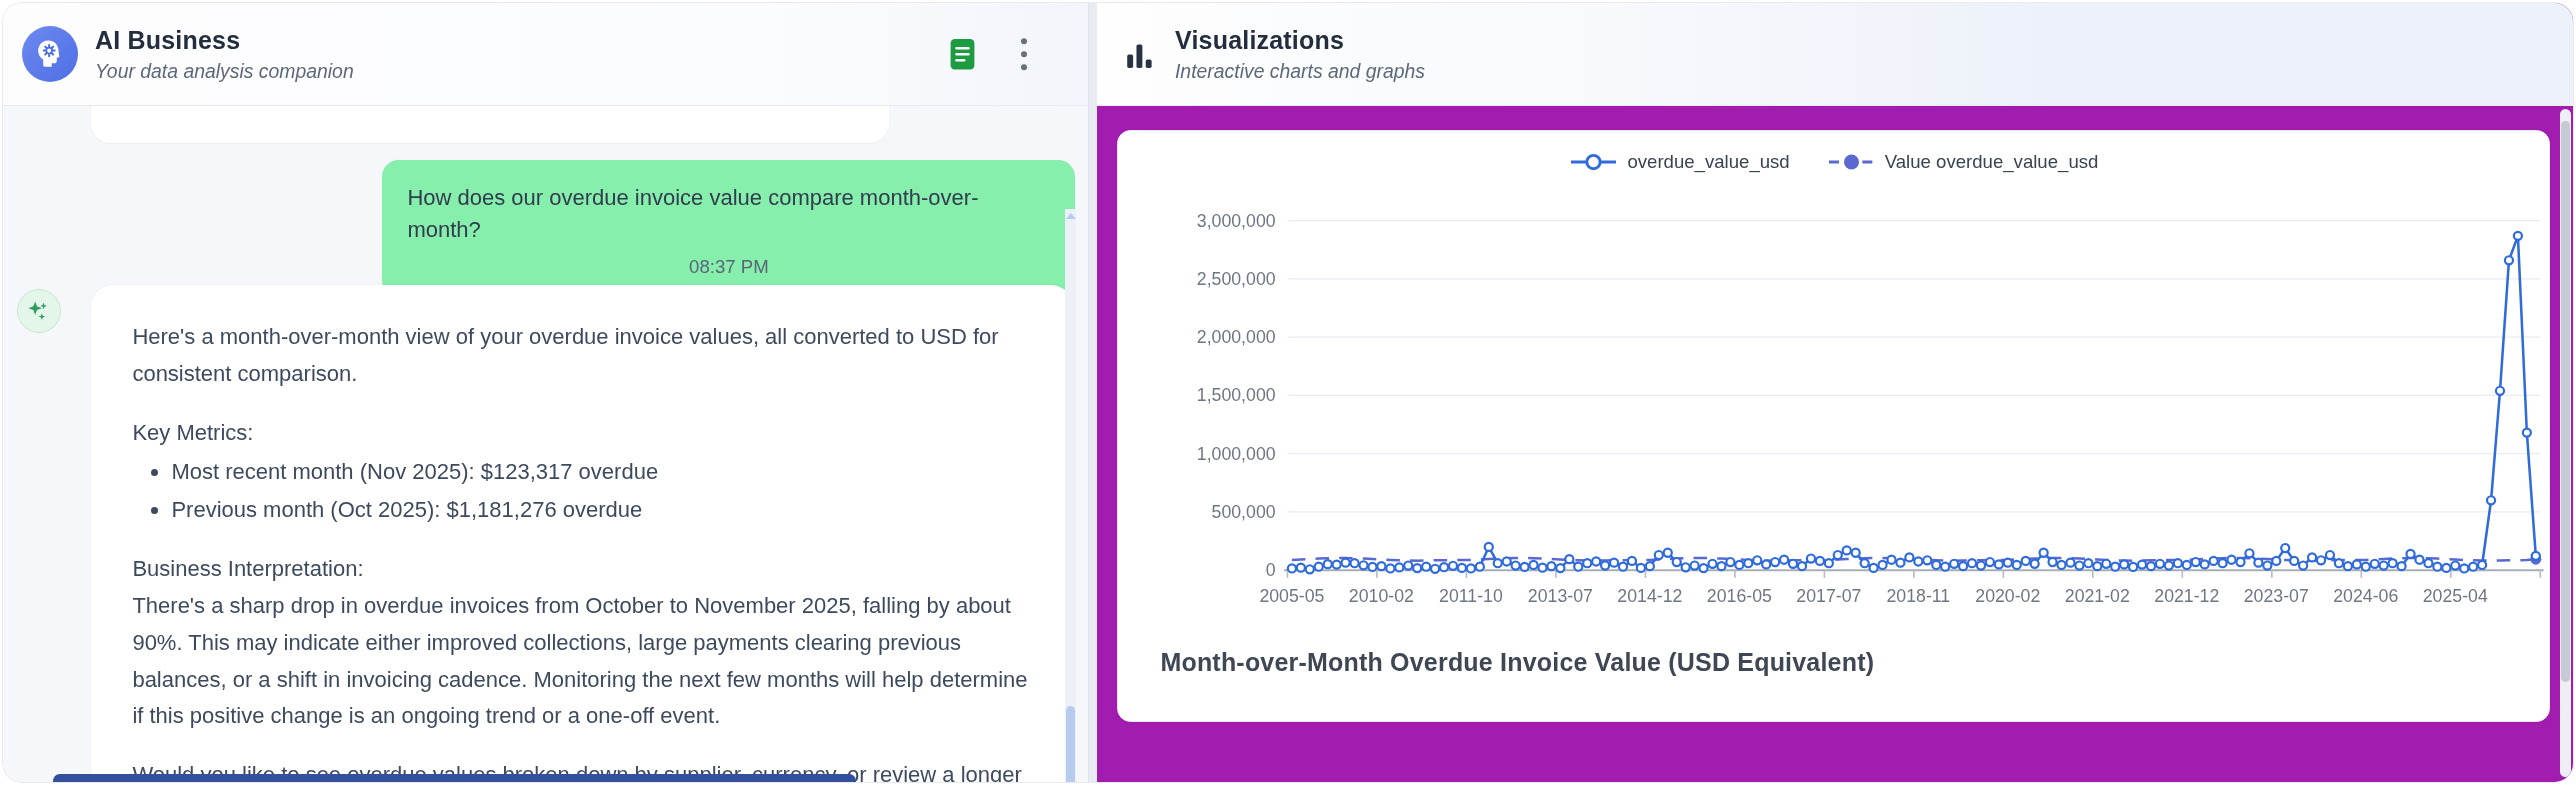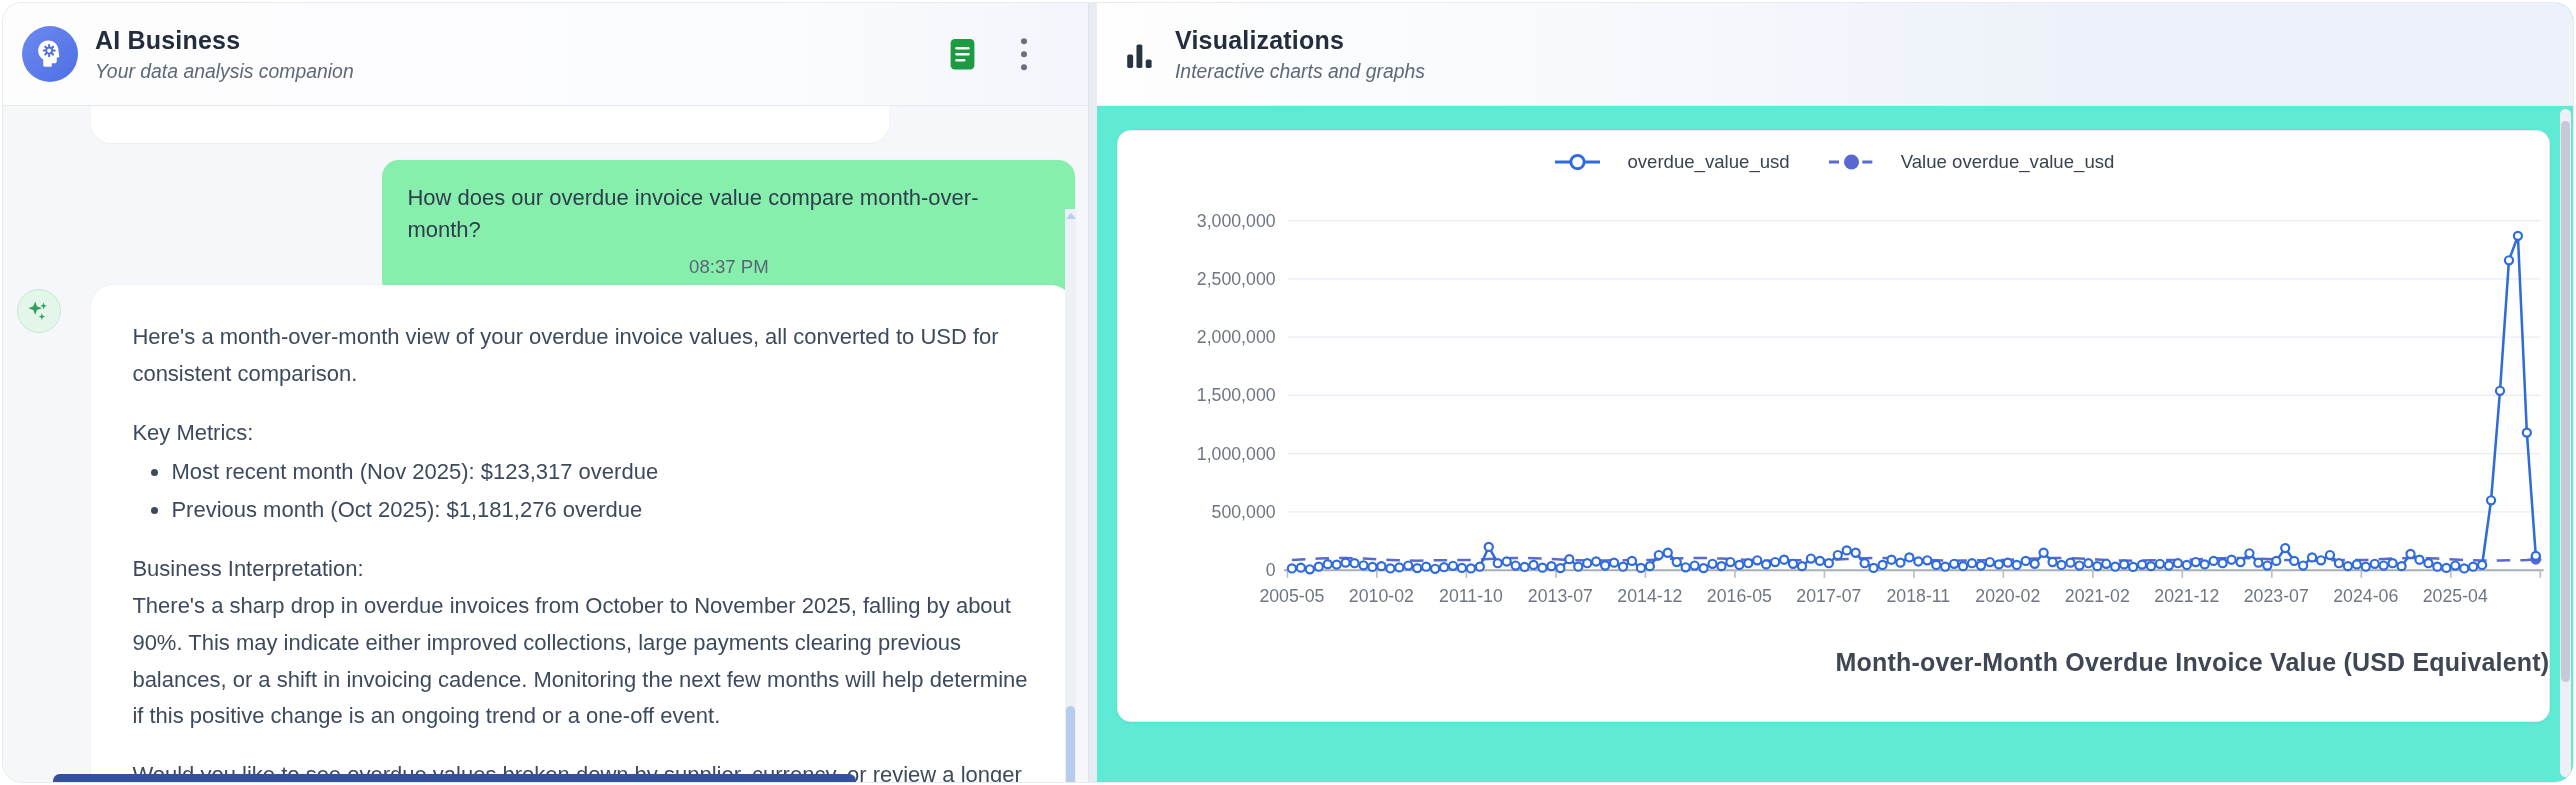--- a/index.html
+++ b/index.html
@@ -45,33 +45,33 @@
   .ai-bubble li { line-height:1.4; margin-bottom:6.8px; }
 
   .input-top-bar { position:absolute; left:50px; bottom:0; width:803px; height:7.6px; background:#33509f; border-radius:6.8px 6.8px 0 0; }
 
   .chat-scrollbar { position:absolute; left:1062px; top:103px; bottom:0; width:11px; background:#edf0f6; }
   .chat-scrollbar .arrow-up { position:absolute; top:3.4px; left:50%; transform:translateX(-50%);
        width:0; height:0; border-left:5px solid transparent; border-right:5px solid transparent; border-bottom:6.8px solid #b9cdf0; }
   .chat-scrollbar .thumb { position:absolute; left:0.8px; width:9.3px; top:497px; height:172px; background:#b7cbee; border-radius:5px; }
 
   
-  .vis-panel { position:absolute; left:1094px; top:0; right:0; bottom:0; background:#5eead4; }
+  .vis-panel { position:absolute; left:1094px; top:0; right:0; bottom:0; background:#a21caf; }
   .vis-header { position:absolute; left:0; top:0; width:100%; height:103px;
                 background:linear-gradient(90deg,#fefefe 0%, #f7f9fd 35%, #edf1f9 65%, #edf1f9 100%);
                 border-bottom:0.8px solid #e8ecf3; display:flex; align-items:center; padding-left:25px; }
   .vis-header-text { margin-left:18.6px; }
 
   .chart-card { position:absolute; left:20px; top:127px; width:1433px; height:592px; background:#ffffff;
                 border:0.8px solid #e8ebf2; border-radius:13.5px; box-shadow:0 0.8px 2.5px rgba(16,24,40,.05); }
   .legend-row { position:absolute; top:20px; left:0; width:100%; display:flex; justify-content:center; gap:37px; }
-  .legend-item { display:flex; align-items:center; gap:25px; cursor:pointer; }
+  .legend-item { display:flex; align-items:center; gap:9px; cursor:pointer; }
   .legend-label { font-size:18.6px; color:#3a4350; }
   .chart-box { position:absolute; left:0; top:61px; width:1433px; height:439px; }
-  .chart-title { position:absolute; left:0; top:517px; width:100%; text-align:right;
+  .chart-title { position:absolute; left:0; top:517px; width:100%; text-align:left;
                  font-size:25px; font-weight:700; color:#3f4654; letter-spacing:0.2px;padding-left:42px; }
 
   .vis-scrollbar { position:absolute; right:1.7px; top:106px; bottom:5px; width:11px; background:#edeff4; border-radius:6px; }
   .vis-scrollbar .thumb { position:absolute; left:0.8px; width:9.3px; top:12px; height:561px; background:#c6cad5; border-radius:5px; }
 </style>
 </head>
 <body>
 
 <div id="canvas">
   <div class="app">

